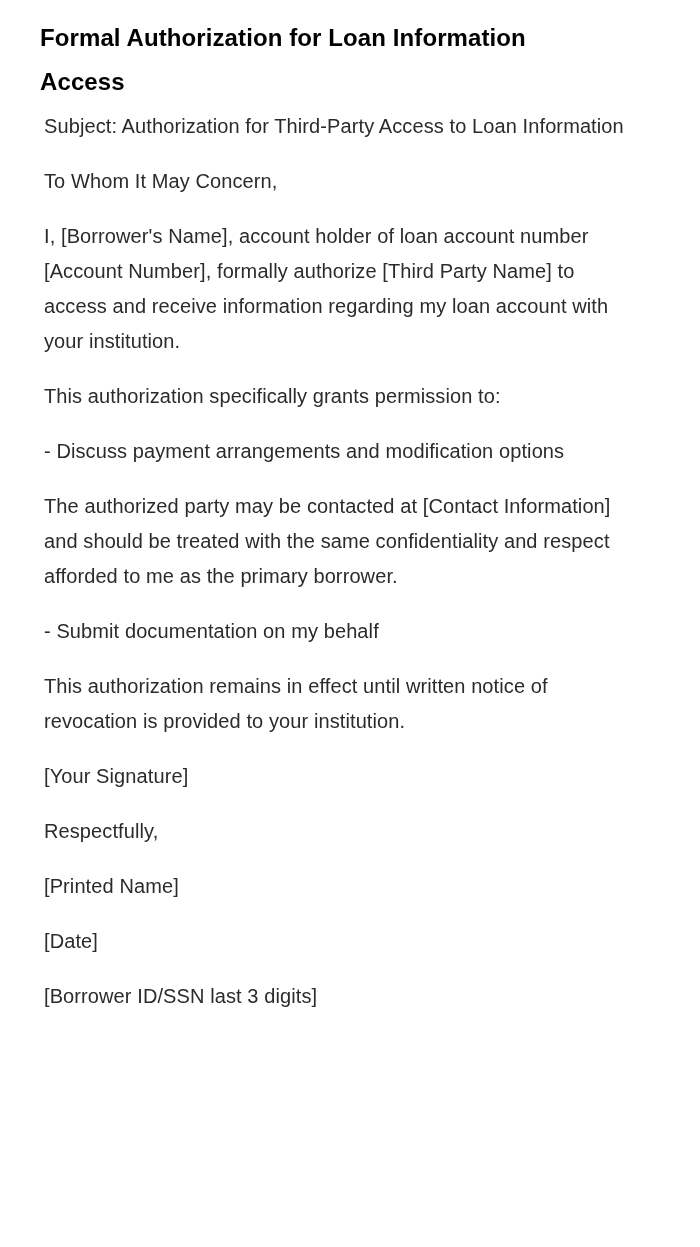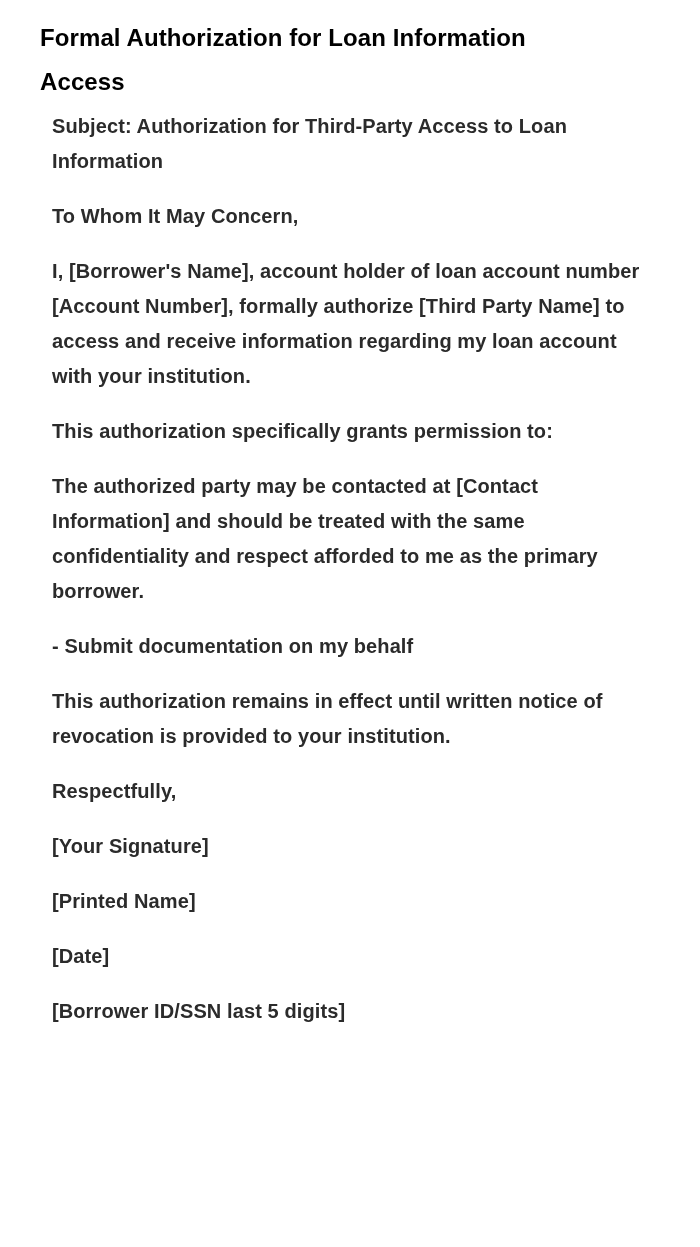--- a/index.html
+++ b/index.html
@@ -21,47 +21,48 @@
   .doc-title {
     margin: 0 0 5px 0;
     max-width: 560px;
     font-size: 24px;
     line-height: 44px;
     font-weight: 700;
     color: #000000;
     letter-spacing: 0.1px;
   }
   .para {
-    margin: 0 0 20px 12px;
+    margin: 0 0 20px 4px;
     max-width: 590px;
     font-size: 20px;
     line-height: 35px;
-    font-weight: 700;
+    font-weight: 400;
     letter-spacing: 0.1px;
   }
 </style>
 </head>
 <body>
 
 <div class="page">
   <h1 class="doc-title">Formal Authorization for Loan Information Access</h1>
 
   <p class="para">Subject: Authorization for Third-Party Access to Loan Information</p>
 
   <p class="para">To Whom It May Concern,</p>
 
   <p class="para">I, [Borrower's Name], account holder of loan account number [Account Number], formally authorize [Third Party Name] to access and receive information regarding my loan account with your institution.</p>
 
   <p class="para">This authorization specifically grants permission to:</p>
 
+  <p class="para">- Discuss payment arrangements and modification options</p>
   <p class="para">The authorized party may be contacted at [Contact Information] and should be treated with the same confidentiality and respect afforded to me as the primary borrower.</p>
 
   <p class="para">- Submit documentation on my behalf</p>
 
   <p class="para">This authorization remains in effect until written notice of revocation is provided to your institution.</p>
 
+  <p class="para">[Your Signature]</p>
+
   <p class="para">Respectfully,</p>
-
-  <p class="para">[Your Signature]</p>
   <p class="para">[Printed Name]</p>
   <p class="para">[Date]</p>
-  <p class="para">[Borrower ID/SSN last 5 digits]</p>
+  <p class="para">[Borrower ID/SSN last 3 digits]</p>
 </div>
 
 </body></html>

